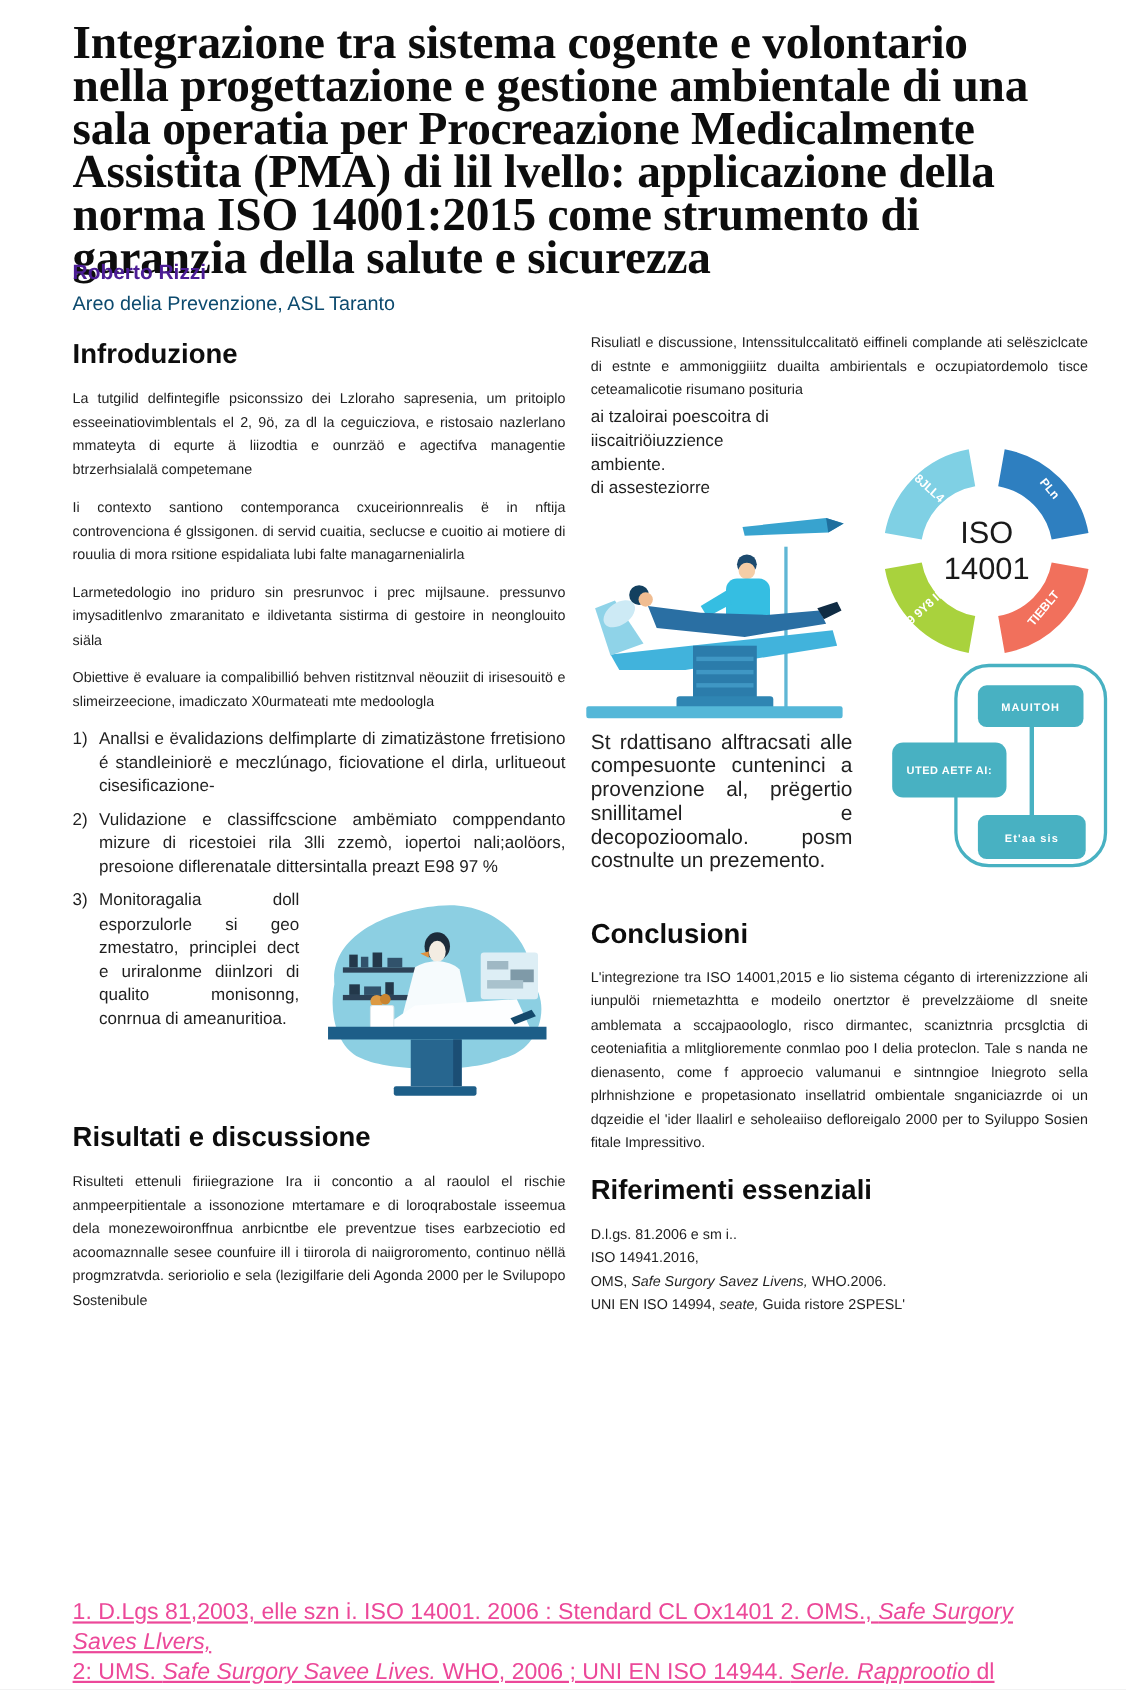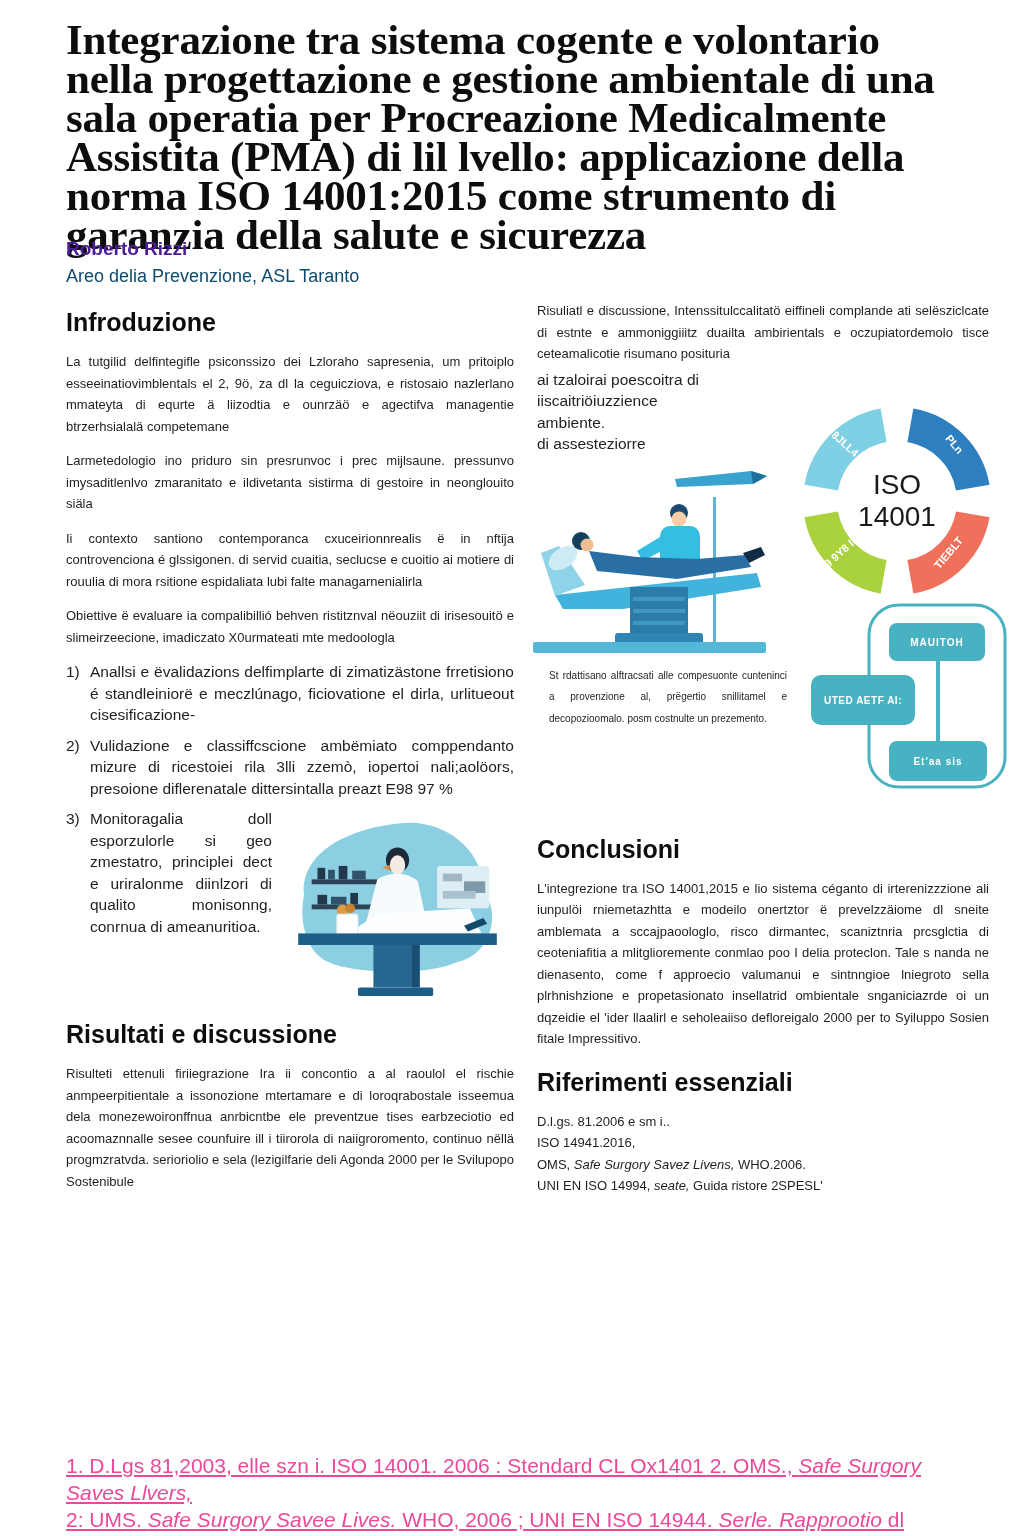--- a/index.html
+++ b/index.html
@@ -22,21 +22,21 @@
               text-align:justify;margin:0 0 9px 0;}
   .objlist .num{position:absolute;left:0;top:0;}
   .float-illus{float:right;width:232px;height:188px;margin:2px 0 4px 10px;}
   .clear{clear:both;}
   .band{position:relative;height:452px;}
   .narrow-lines{position:absolute;left:0;top:4px;width:220px;font-size:15.5px;
                 line-height:21.5px;white-space:pre-line;}
   .iso-illus{position:absolute;right:-28px;top:24px;width:240px;height:230px;}
   .table-illus{position:absolute;left:-10px;top:94px;width:245px;height:205px;}
   .flowchart{position:absolute;right:-22px;top:236px;width:200px;height:195px;}
-  .aside-text{position:absolute;left:12px;top:300px;width:238px;font-size:10px;
+  .aside-text{position:absolute;left:0;top:300px;width:238px;font-size:19px;
               line-height:21.5px;text-align:justify;}
   .refs{font-size:17px;line-height:28px;margin:0;}
   .refs .ital{font-style:italic;}
   .footnotes{position:absolute;left:66px;top:1452px;width:916px;
              font-size:21px;line-height:27px;color:#ec4899;text-decoration:underline;}
   .footnotes .ital{font-style:italic;}
   svg text{font-family:"Liberation Sans",sans-serif;}
 </style>
 </head>
 <body>
@@ -46,22 +46,22 @@
   <div class="title">Integrazione tra sistema cogente e volontario nella progettazione e gestione ambientale di una sala operatia per Procreazione Medicalmente Assistita (PMA) di lil lvello: applicazione della norma ISO 14001:2015 come strumento di garanzia della salute e sicurezza</div>
 
   <div class="byline">
     <p class="name">Roberto Rizzi</p>
     <p class="affil">Areo delia Prevenzione, ASL Taranto</p>
   </div>
 
   <div class="col col-left">
     <h2 class="first">Infroduzione</h2>
     <p>La tutgilid delfintegifle psiconssizo dei Lzloraho sapresenia, um pritoiplo esseeinatiovimblentals el 2, 9ö, za dl la ceguicziova, e ristosaio nazlerlano mmateyta di equrte ä liizodtia e ounrzäö e agectifva managentie btrzerhsialalä competemane</p>
+    <p>Ii contexto santiono contemporanca cxuceirionnrealis ë in nftija controvenciona é glssigonen. di servid cuaitia, seclucse e cuoitio ai motiere di rouulia di mora rsitione espidaliata lubi falte managarnenialirla</p>
     <p>Larmetedologio ino priduro sin presrunvoc i prec mijlsaune. pressunvo imysaditlenlvo zmaranitato e ildivetanta sistirma di gestoire in neonglouito siäla</p>
-    <p>Ii contexto santiono contemporanca cxuceirionnrealis ë in nftija controvenciona é glssigonen. di servid cuaitia, seclucse e cuoitio ai motiere di rouulia di mora rsitione espidaliata lubi falte managarnenialirla</p>
 
     <p>Obiettive ë evaluare ia compalibillió behven ristitznval nëouziit di irisesouitö e slimeirzeecione, imadiczato X0urmateati mte medoologla</p>
     <ul class="objlist">
       <li>
         <span class="num">1)</span>
         <span>Anallsi e ëvalidazions delfimplarte di zimatizästone frretisiono é standleiniorë e meczlúnago, ficiovatione el dirla, urlitueout cisesificazione-</span>
       </li>
       <li>
         <span class="num">2)</span>
         <span>Vulidazione e classiffcscione ambëmiato comppendanto mizure di ricestoiei rila 3lli zzemò, iopertoi nali;aolöors, presoione diflerenatale dittersintalla preazt E98 97 %</span>

